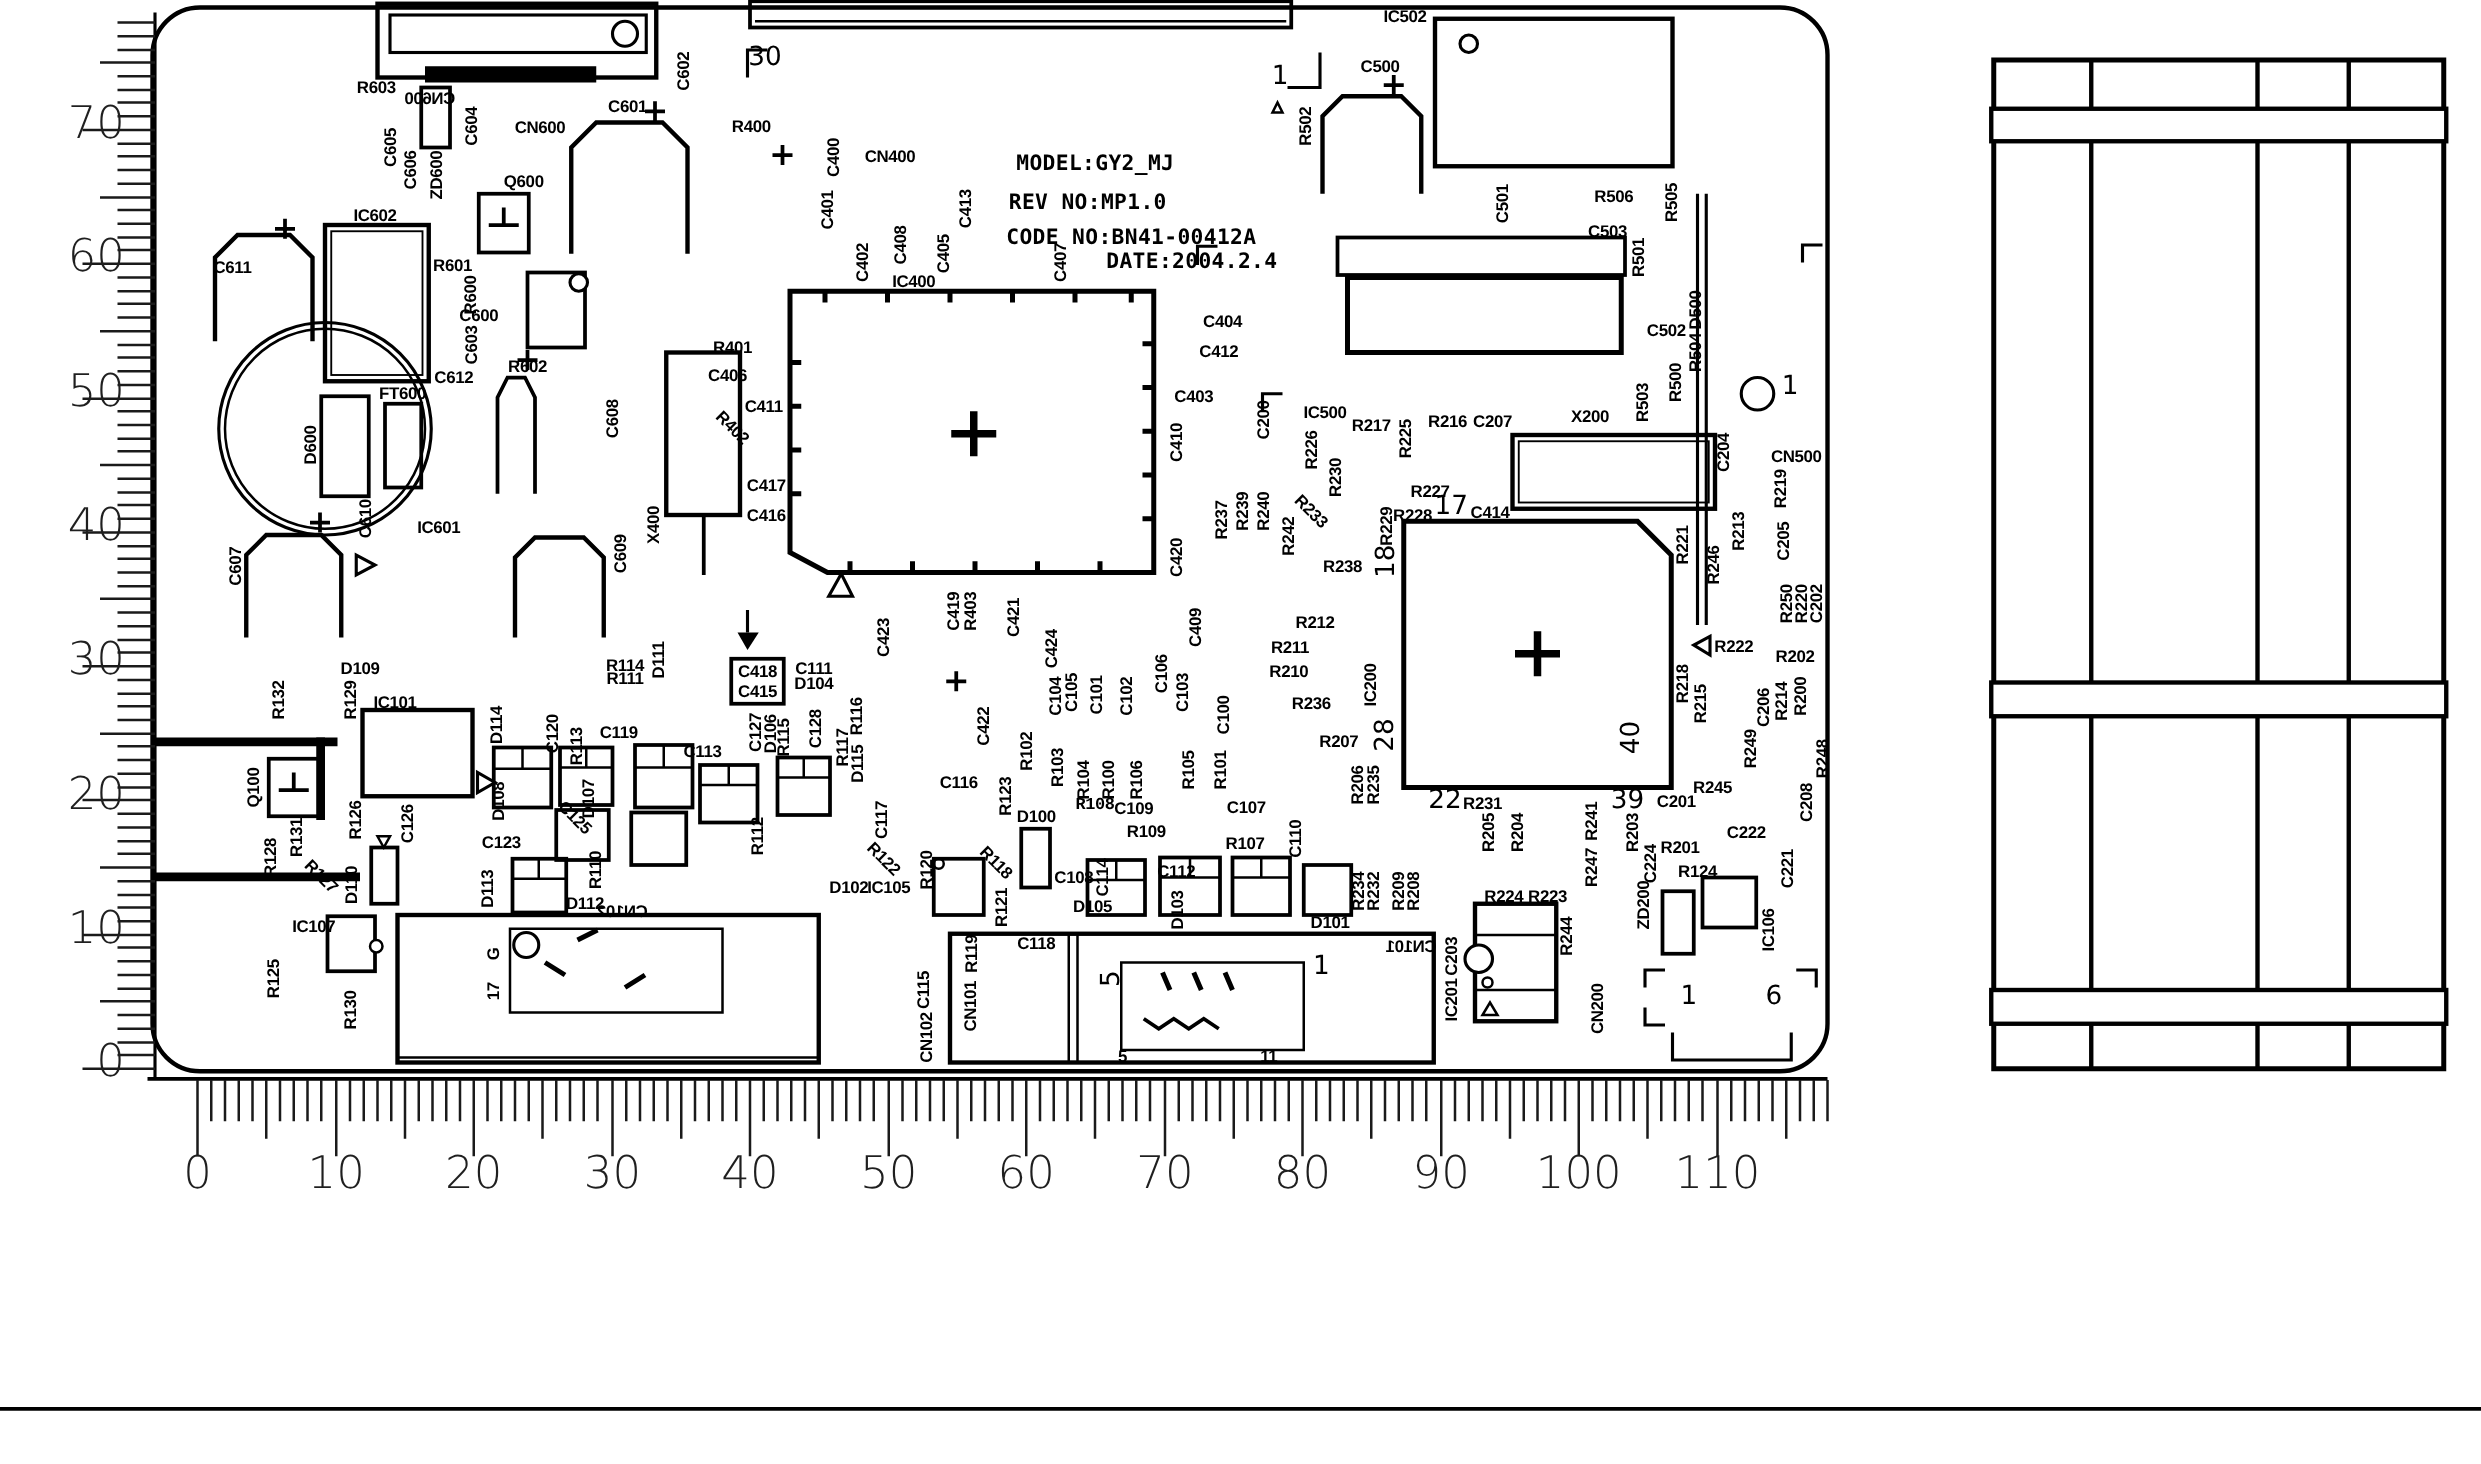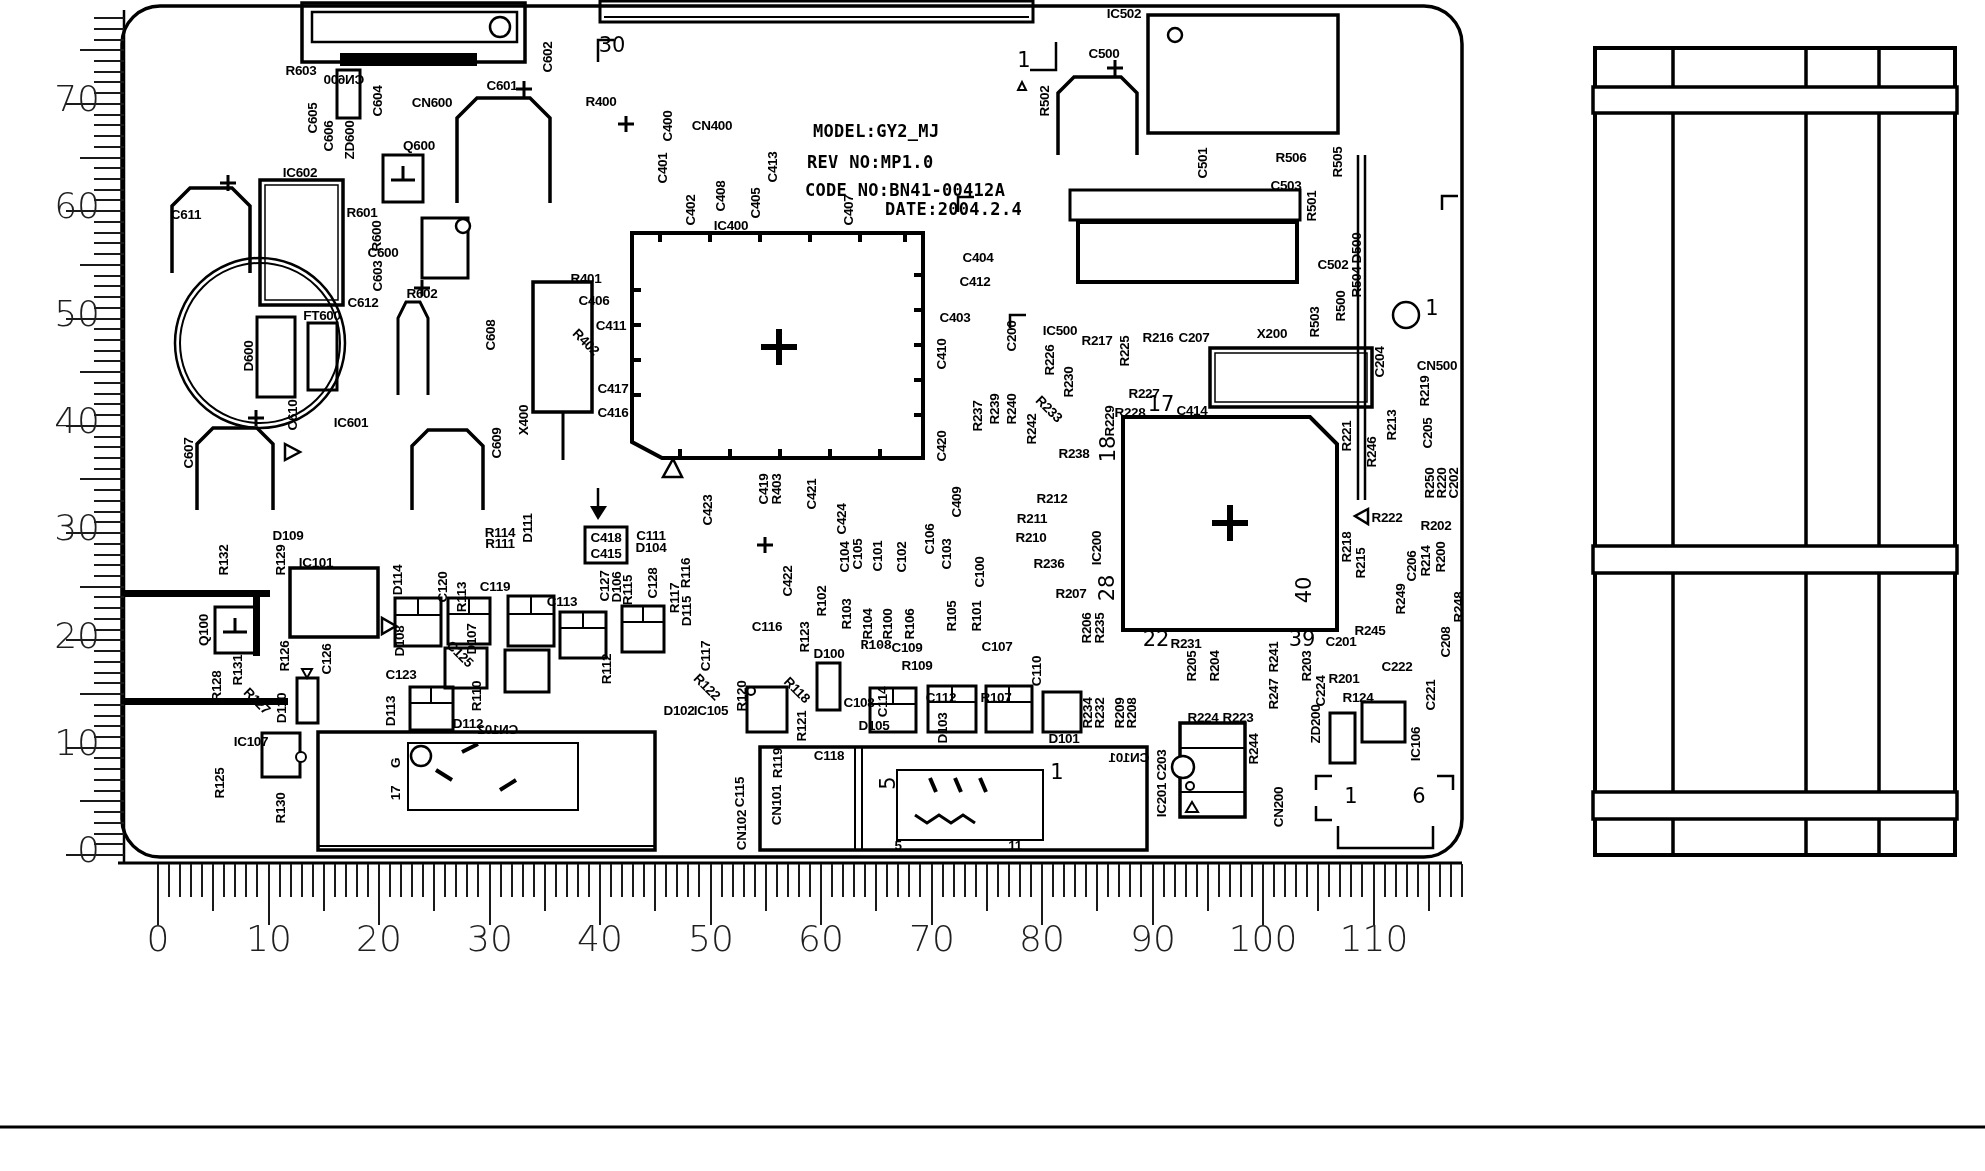--- a/index.html
+++ b/index.html
@@ -229,21 +229,21 @@
       <span class="lbl" style="left: 422px; top: 293px; transform: translate(-50%, -50%) rotate(0deg);">R602</span>
       <span class="lbl" style="left: 322px; top: 315px; transform: translate(-50%, -50%) rotate(0deg);">FT600</span>
       <span class="lbl" style="left: 248px; top: 356px; transform: translate(-50%, -50%) rotate(-90deg);">D600</span>
       <span class="lbl" style="left: 292px; top: 415px; transform: translate(-50%, -50%) rotate(-90deg);">C610</span>
       <span class="lbl" style="left: 351px; top: 422px; transform: translate(-50%, -50%) rotate(0deg);">IC601</span>
       <span class="lbl" style="left: 188px; top: 453px; transform: translate(-50%, -50%) rotate(-90deg);">C607</span>
       <span class="lbl" style="left: 490px; top: 335px; transform: translate(-50%, -50%) rotate(-90deg);">C608</span>
       <span class="lbl" style="left: 496px; top: 443px; transform: translate(-50%, -50%) rotate(-90deg);">C609</span>
       <span class="lbl" style="left: 523px; top: 420px; transform: translate(-50%, -50%) rotate(-90deg);">X400</span>
       <span class="lbl" style="left: 586px; top: 278px; transform: translate(-50%, -50%) rotate(0deg); text-align: right;">R401</span>
-      <span class="lbl" style="left: 594px; top: 300px; transform: translate(-50%, -50%) rotate(0deg);">C406</span>
+      <span class="lbl" style="left: 582px; top: 300px; transform: translate(-50%, -50%) rotate(0deg);">C406</span>
       <span class="lbl" style="left: 611px; top: 325px; transform: translate(-50%, -50%) rotate(0deg);">C411</span>
       <span class="lbl" style="left: 586px; top: 342px; transform: translate(-50%, -50%) rotate(45deg);">R402</span>
       <span class="lbl" style="left: 613px; top: 388px; transform: translate(-50%, -50%) rotate(0deg);">C417</span>
       <span class="lbl" style="left: 613px; top: 412px; transform: translate(-50%, -50%) rotate(0deg);">C416</span>
       <span class="lbl" style="left: 955px; top: 317px; transform: translate(-50%, -50%) rotate(0deg);">C403</span>
       <span class="lbl" style="left: 941px; top: 354px; transform: translate(-50%, -50%) rotate(-90deg);">C410</span>
       <span class="lbl" style="left: 941px; top: 446px; transform: translate(-50%, -50%) rotate(-90deg);">C420</span>
       <span class="lbl" style="left: 1011px; top: 336px; transform: translate(-50%, -50%) rotate(-90deg);">C200</span>
       <span class="lbl" style="left: 1060px; top: 330px; transform: translate(-50%, -50%) rotate(0deg);">IC500</span>
       <span class="lbl" style="left: 1097px; top: 340px; transform: translate(-50%, -50%) rotate(0deg);">R217</span>
@@ -356,21 +356,21 @@
       <span class="lbl" style="left: 976px; top: 616px; transform: translate(-50%, -50%) rotate(-90deg);">R101</span>
       <span class="lbl" style="left: 876px; top: 645px; transform: translate(-50%, -50%) rotate(0deg); font-family: Liberation Mono, monospace;">R108</span>
       <span class="lbl" style="left: 907px; top: 647px; transform: translate(-50%, -50%) rotate(0deg);">C109</span>
       <span class="lbl" style="left: 917px; top: 665px; transform: translate(-50%, -50%) rotate(0deg);">R109</span>
       <span class="lbl" style="left: 997px; top: 646px; transform: translate(-50%, -50%) rotate(0deg);">C107</span>
       <span class="lbl" style="left: 1036px; top: 671px; transform: translate(-50%, -50%) rotate(-90deg);">C110</span>
       <span class="lbl" style="left: 829px; top: 653px; transform: translate(-50%, -50%) rotate(0deg);">D100</span>
       <span class="lbl" style="left: 859px; top: 702px; transform: translate(-50%, -50%) rotate(0deg);">C108</span>
       <span class="lbl" style="left: 882px; top: 702px; transform: translate(-50%, -50%) rotate(-90deg);">C114</span>
       <span class="lbl" style="left: 941px; top: 697px; transform: translate(-50%, -50%) rotate(0deg);">C112</span>
-      <span class="lbl" style="left: 996px; top: 697px; transform: translate(-50%, -50%) rotate(0deg); text-align: center;">R107</span>
+      <span class="lbl" style="left: 996px; top: 675px; transform: translate(-50%, -50%) rotate(0deg); text-align: center;">R107</span>
       <span class="lbl" style="left: 874px; top: 725px; transform: translate(-50%, -50%) rotate(0deg);">D105</span>
       <span class="lbl" style="left: 942px; top: 728px; transform: translate(-50%, -50%) rotate(-90deg);">D103</span>
       <span class="lbl" style="left: 829px; top: 755px; transform: translate(-50%, -50%) rotate(0deg);">C118</span>
       <span class="lbl" style="left: 777px; top: 763px; transform: translate(-50%, -50%) rotate(-90deg);">R119</span>
       <span class="lbl" style="left: 739px; top: 792px; transform: translate(-50%, -50%) rotate(-90deg);">C115</span>
       <span class="lbl" style="left: 741px; top: 830px; transform: translate(-50%, -50%) rotate(-90deg);">CN102</span>
       <span class="lbl" style="left: 776px; top: 805px; transform: translate(-50%, -50%) rotate(-90deg);">CN101</span>
       <span class="lbl" style="left: 804px; top: 637px; transform: translate(-50%, -50%) rotate(-90deg);">R123</span>
       <span class="lbl" style="left: 767px; top: 626px; transform: translate(-50%, -50%) rotate(0deg);">C116</span>
       <span class="lbl" style="left: 705px; top: 656px; transform: translate(-50%, -50%) rotate(-90deg);">C117</span>

